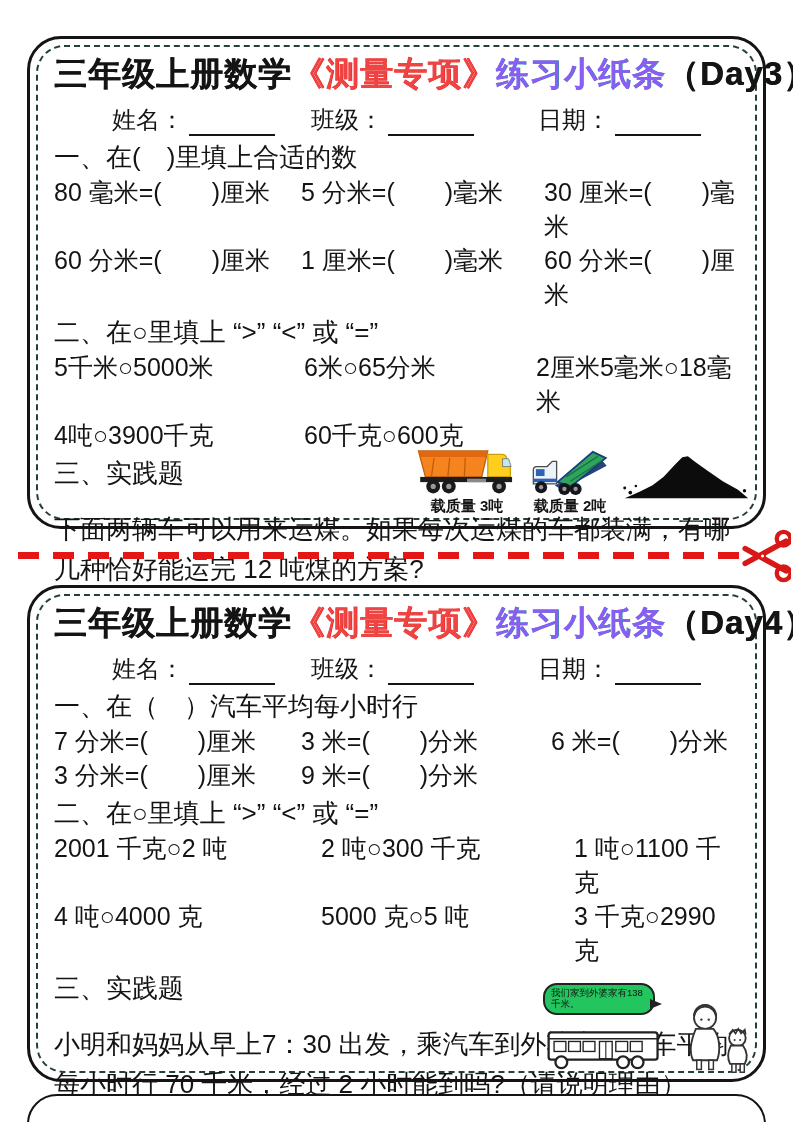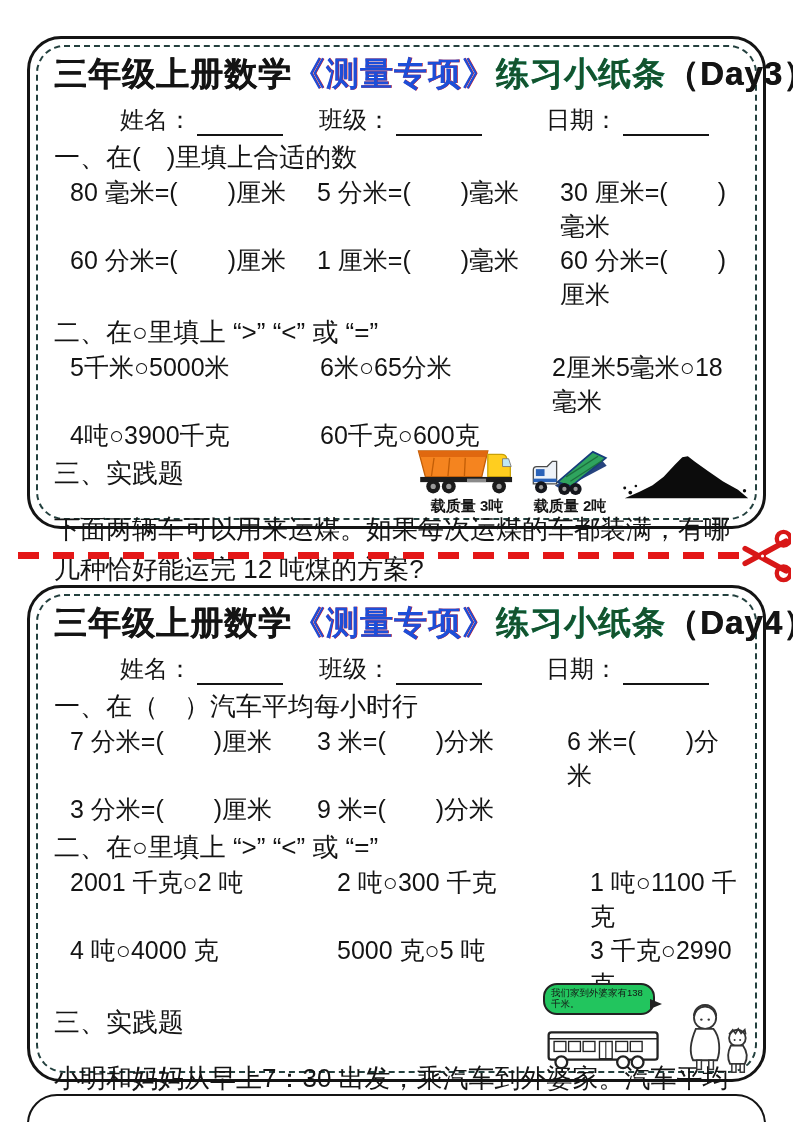--- a/index.html
+++ b/index.html
@@ -17,29 +17,29 @@
   .card-dashed{
     position:absolute;inset:6px;border:2px dashed #23403e;border-radius:28px;
     pointer-events:none;
   }
   .card-content{position:relative;height:100%;padding:6px 20px 0 24px;box-sizing:border-box;}
   .title{
     margin:6px 0 0;text-align:center;font-size:33px;font-weight:900;
     letter-spacing:1px;white-space:nowrap;line-height:46px;
     text-shadow:0.6px 0 currentColor;
   }
-  .title .t-red{color:#1d4ed8;text-shadow:0.6px 0 #e8150f;}
-  .title .t-teal{color:#14532d;text-shadow:0.6px 0 #169b82;}
+  .title .t-red{color:#ef4444;text-shadow:0.6px 0 #e8150f;}
+  .title .t-teal{color:#8b5cf6;text-shadow:0.6px 0 #169b82;}
   .name-row{display:flex;align-items:flex-end;font-size:24px;margin:7px 0 0 58px;}
   .field{display:flex;align-items:flex-end;}
-  .field:nth-child(1){margin-right:36px;margin-left:8px;}
+  .field:nth-child(1){margin-right:36px;}
   .field:nth-child(2){margin-right:64px;}
   .blank{display:inline-block;width:86px;height:26px;border-bottom:2.5px solid #141414;margin-left:5px;}
   .sec-heading{font-size:26px;line-height:32px;margin-top:5px;}
-  .qgrid{display:grid;font-size:25px;line-height:34px;margin-top:2px;margin-left:16px;}
+  .qgrid{display:grid;font-size:25px;line-height:34px;margin-top:2px;}
   .g3a{grid-template-columns:247px 243px auto;}
   .g3b{grid-template-columns:250px 232px auto;}
   .g4a{grid-template-columns:247px 250px auto;}
   .g4b{grid-template-columns:267px 253px auto;}
   .practice-text{font-size:26px;line-height:40px;margin:20px 0 0;}
   .vehicles{position:absolute;right:12px;bottom:10px;display:flex;align-items:flex-end;gap:10px;}
   .vehicle{display:flex;flex-direction:column;align-items:center;margin:0;}
   .vehicle-label{font-size:15px;font-weight:700;margin-top:1px;white-space:nowrap;}
   .cutline{
     position:absolute;left:18px;right:52px;top:552px;height:7px;

